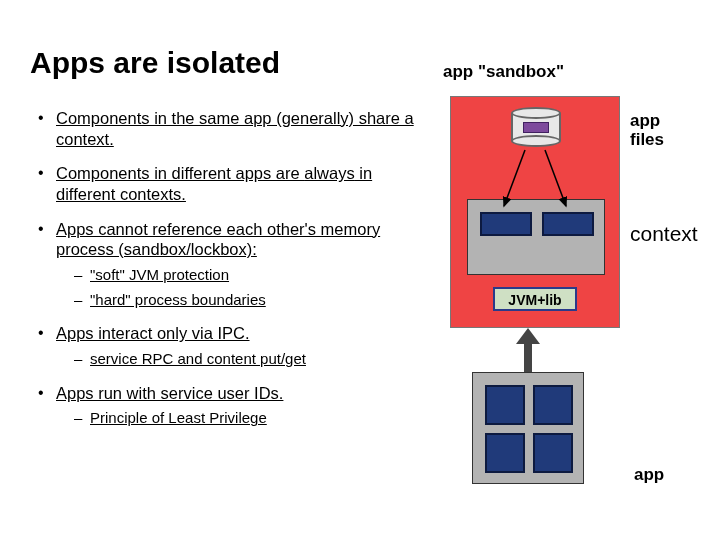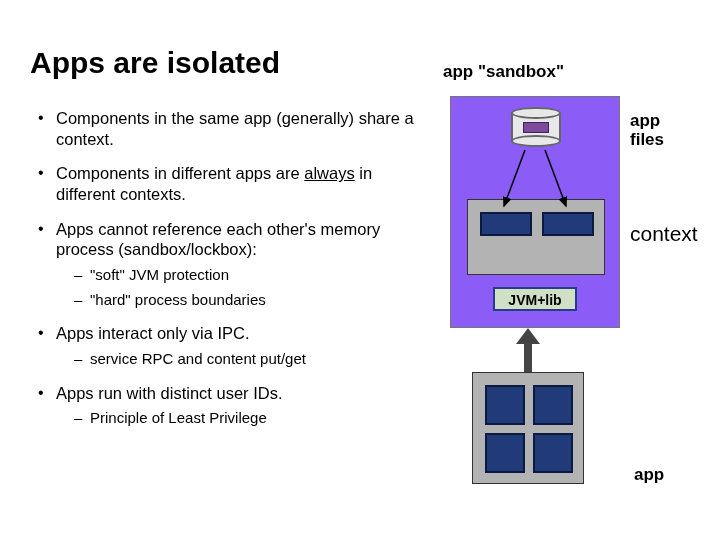--- a/index.html
+++ b/index.html
@@ -22,21 +22,21 @@
   }
   .bullets {
     position: absolute;
     left: 34px;
     top: 108px;
     width: 380px;
     font-size: 16.5px;
     line-height: 1.25;
   }
   ul.top { list-style: none; padding: 0; margin: 0; }
-  ul.top > li { position: relative; padding-left: 22px; margin-bottom: 14px; }
+  ul.top > li { position: relative; padding-left: 22px; margin-bottom: 14px; text-decoration: underline; }
   ul.top > li::before {
     content: "•";
     position: absolute;
     left: 4px;
     top: 0;
     font-size: 16px;
   }
   ul.sub { list-style: none; padding: 0; margin: 4px 0 0 18px; }
   ul.sub > li { position: relative; padding-left: 16px; margin-top: 6px; font-size: 15px; }
   ul.sub > li::before {
@@ -77,21 +77,21 @@
     font-size: 17px;
     font-weight: bold;
   }
 
   .sandbox {
     position: absolute;
     left: 450px;
     top: 96px;
     width: 170px;
     height: 232px;
-    background: #8b5cf6;
+    background: #ef4444;
     border: 1px solid #777;
   }
   .cyl {
     position: absolute;
     left: 60px;
     top: 10px;
     width: 50px;
     height: 40px;
   }
   .cyl .body {
@@ -191,21 +191,21 @@
         <li>"hard" process boundaries</li>
       </ul>
     </li>
     <li>
       <span>Apps interact only via IPC.</span>
       <ul class="sub">
         <li>service RPC and content put/get</li>
       </ul>
     </li>
     <li>
-      <span>Apps run with distinct user IDs.</span>
+      <span>Apps run with service user IDs.</span>
       <ul class="sub">
         <li>Principle of Least Privilege</li>
       </ul>
     </li>
   </ul>
 </div>
 
 <div class="hdr-sandbox">app "sandbox"</div>
 <div class="lbl-appfiles" style="white-space:pre;">app
 files</div>

